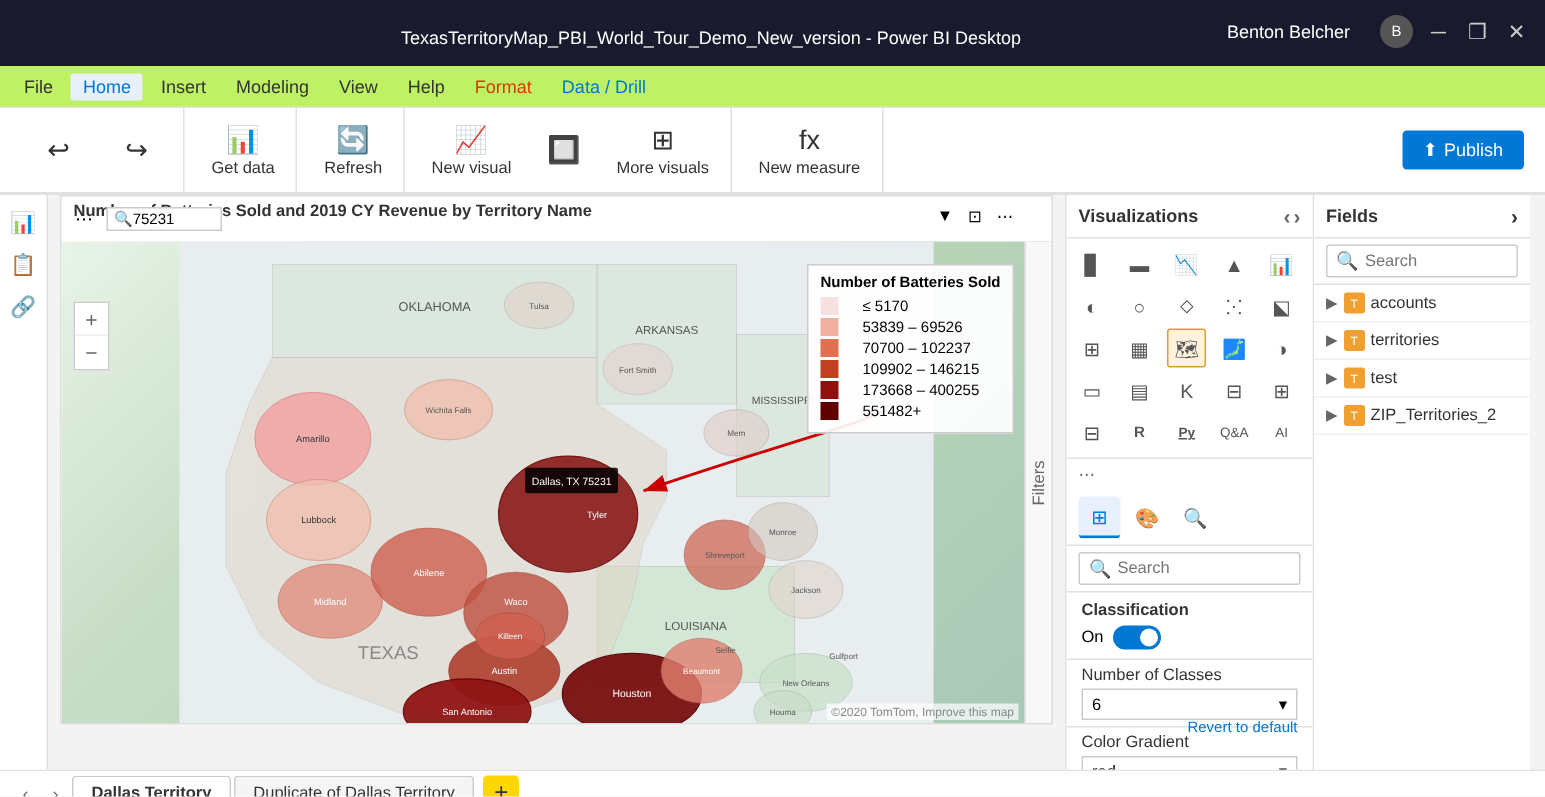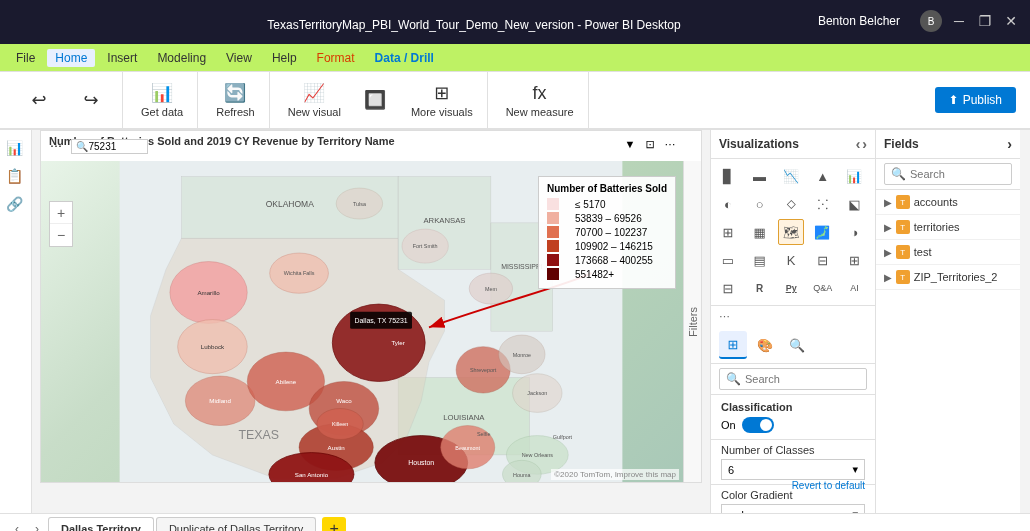--- a/index.html
+++ b/index.html
@@ -34,21 +34,21 @@
     }
     .menu-item {
       padding: 2px 8px;
       font-size: 12px;
       cursor: pointer;
       border-radius: 2px;
       color: #333;
     }
     .menu-item.active { background: #e8f0fe; color: #0078d4; }
     .menu-item.format-active { color: #d83b01; }
-    .menu-item.data-active { color: #0078d4; font-weight: bold; }
+    .menu-item.data-active { color: #0078d4; }
 
     
     .ribbon {
       background: #fff;
       height: 58px;
       border-bottom: 2px solid #e0e0e0;
       display: flex;
       align-items: center;
       padding: 0 8px;
       gap: 4px;

